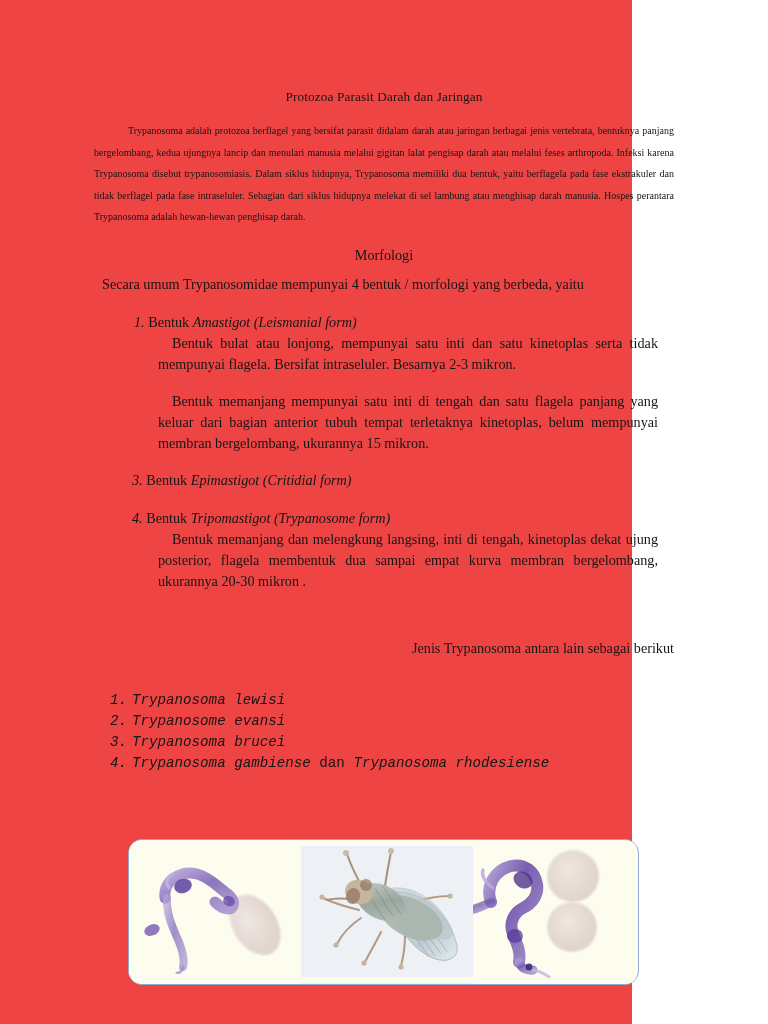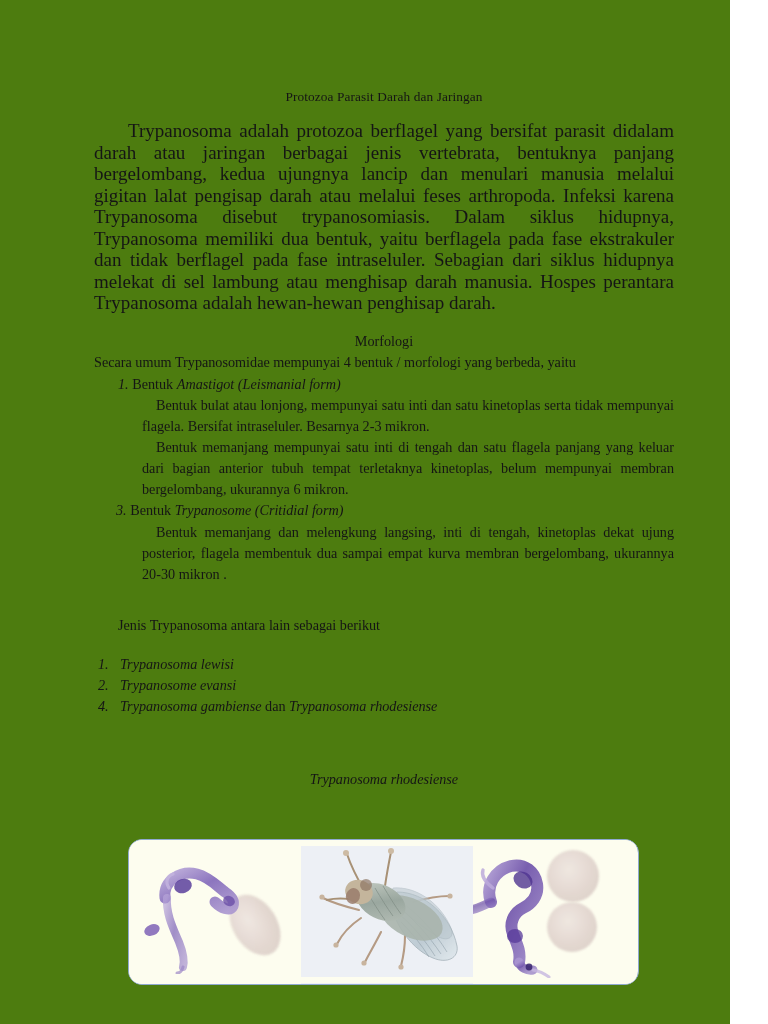--- a/index.html
+++ b/index.html
@@ -11,64 +11,64 @@
     width: 768px;
     height: 1024px;
     position: relative;
     font-family: "Liberation Serif", "DejaVu Serif", serif;
     color: #151515;
     overflow: hidden;
   }
   .page {
     position: absolute;
     left: 0; top: 0;
-    width: 730px;
+    width: 632px;
     height: 1024px;
-    background: #4d7c0f;
+    background: #ef4444;
   }
   .content {
     position: absolute;
     left: 94px;
     top: 88px;
     width: 580px;
   }
   .doc-title {
     text-align: center;
     font-size: 13.3px;
     line-height: 17px;
     margin: 0 0 15px 0;
     letter-spacing: 0.1px;
   }
   .para {
     text-align: justify;
-    font-size: 19px;
+    font-size: 10px;
     line-height: 21.5px;
     margin: 0;
     text-indent: 34px;
     hyphens: none;
   }
   .section-head {
     font-size: 14.2px;
     line-height: 21.5px;
     margin: 17px 0 0 0;
     text-align: center;
   }
   .section-lead {
     font-size: 14.2px;
     line-height: 21.5px;
-    margin: 0;
+    margin: 8px;
   }
   
   .morph-list {
     margin: 0;
     padding: 0;
     list-style: none;
   }
   .morph-item {
-    margin: 0;
+    margin: 16px;
   }
   .morph-head {
     font-size: 14.2px;
     line-height: 21.5px;
     padding-left: 22px;
     white-space: nowrap;
   }
   .morph-head.first { padding-left: 24px; }
   .morph-num {
     font-style: italic;
@@ -81,30 +81,32 @@
     line-height: 21px;
     text-align: justify;
     padding-left: 48px;
     text-indent: 14px;
   }
   .lead-line {
     font-size: 14.2px;
     line-height: 21.5px;
     margin: 0;
     padding-left: 24px;
+    text-align: right;
   }
   .spacer-sm { height: 18px; }
   .spacer-md { height: 26px; }
   .spacer-lg { height: 30px; }
 
   
   .species-list {
-    margin: 0;
+    margin: 12px;
     padding: 0;
     list-style: none;
+    font-family: Liberation Mono, monospace;
   }
   .species-item {
     font-size: 14.2px;
     line-height: 21px;
     padding-left: 4px;
     font-style: italic;
   }
   .species-num {
     display: inline-block;
     width: 22px;
@@ -176,49 +178,57 @@
       <li class="morph-item">
         <div class="morph-head first">
           <span class="morph-num">1.</span>
           <span>Bentuk</span>
           <span class="morph-term">Amastigot (Leismanial form)</span>
         </div>
         <div class="morph-body">Bentuk bulat atau lonjong, mempunyai satu inti dan satu kinetoplas serta tidak mempunyai flagela. Bersifat intraseluler. Besarnya 2-3 mikron.</div>
       </li>
 
       <li class="morph-item">
-        <div class="morph-body">Bentuk memanjang mempunyai satu inti di tengah dan satu flagela panjang yang keluar dari bagian anterior tubuh tempat terletaknya kinetoplas, belum mempunyai membran bergelombang, ukurannya 6 mikron.</div>
+        <div class="morph-body">Bentuk memanjang mempunyai satu inti di tengah dan satu flagela panjang yang keluar dari bagian anterior tubuh tempat terletaknya kinetoplas, belum mempunyai membran bergelombang, ukurannya 15 mikron.</div>
       </li>
 
       <li class="morph-item">
         <div class="morph-head">
           <span class="morph-num">3.</span>
           <span>Bentuk</span>
-          <span class="morph-term">Trypanosome (Critidial form)</span>
+          <span class="morph-term">Epimastigot (Critidial form)</span>
         </div>
       </li>
 
       <li class="morph-item">
+        <div class="morph-head">
+          <span class="morph-num">4.</span>
+          <span>Bentuk</span>
+          <span class="morph-term">Tripomastigot (Trypanosome form)</span>
+        </div>
         <div class="morph-body">Bentuk memanjang dan melengkung langsing, inti di tengah, kinetoplas dekat ujung posterior, flagela membentuk dua sampai empat kurva membran bergelombang, ukurannya 20-30 mikron .</div>
       </li>
 
     </ul>
 
     <div class="spacer-lg"></div>
 
     <div class="lead-line">Jenis Trypanosoma antara lain sebagai berikut</div>
 
     <div class="spacer-sm"></div>
 
     <ul class="species-list">
       <li class="species-item">
         <span class="species-num">1.</span><span>Trypanosoma lewisi</span>
       </li>
       <li class="species-item">
         <span class="species-num">2.</span><span>Trypanosome evansi</span>
+      </li>
+      <li class="species-item">
+        <span class="species-num">3.</span><span>Trypanosoma brucei</span>
       </li>
       <li class="species-item">
         <span class="species-num">4.</span><span>Trypanosoma gambiense</span><span class="species-conj"> dan </span><span>Trypanosoma rhodesiense</span>
       </li>
     </ul>
 
     <div class="spacer-md"></div>
     <div class="spacer-md"></div>
 
     <div class="figure-caption">Trypanosoma rhodesiense</div>

